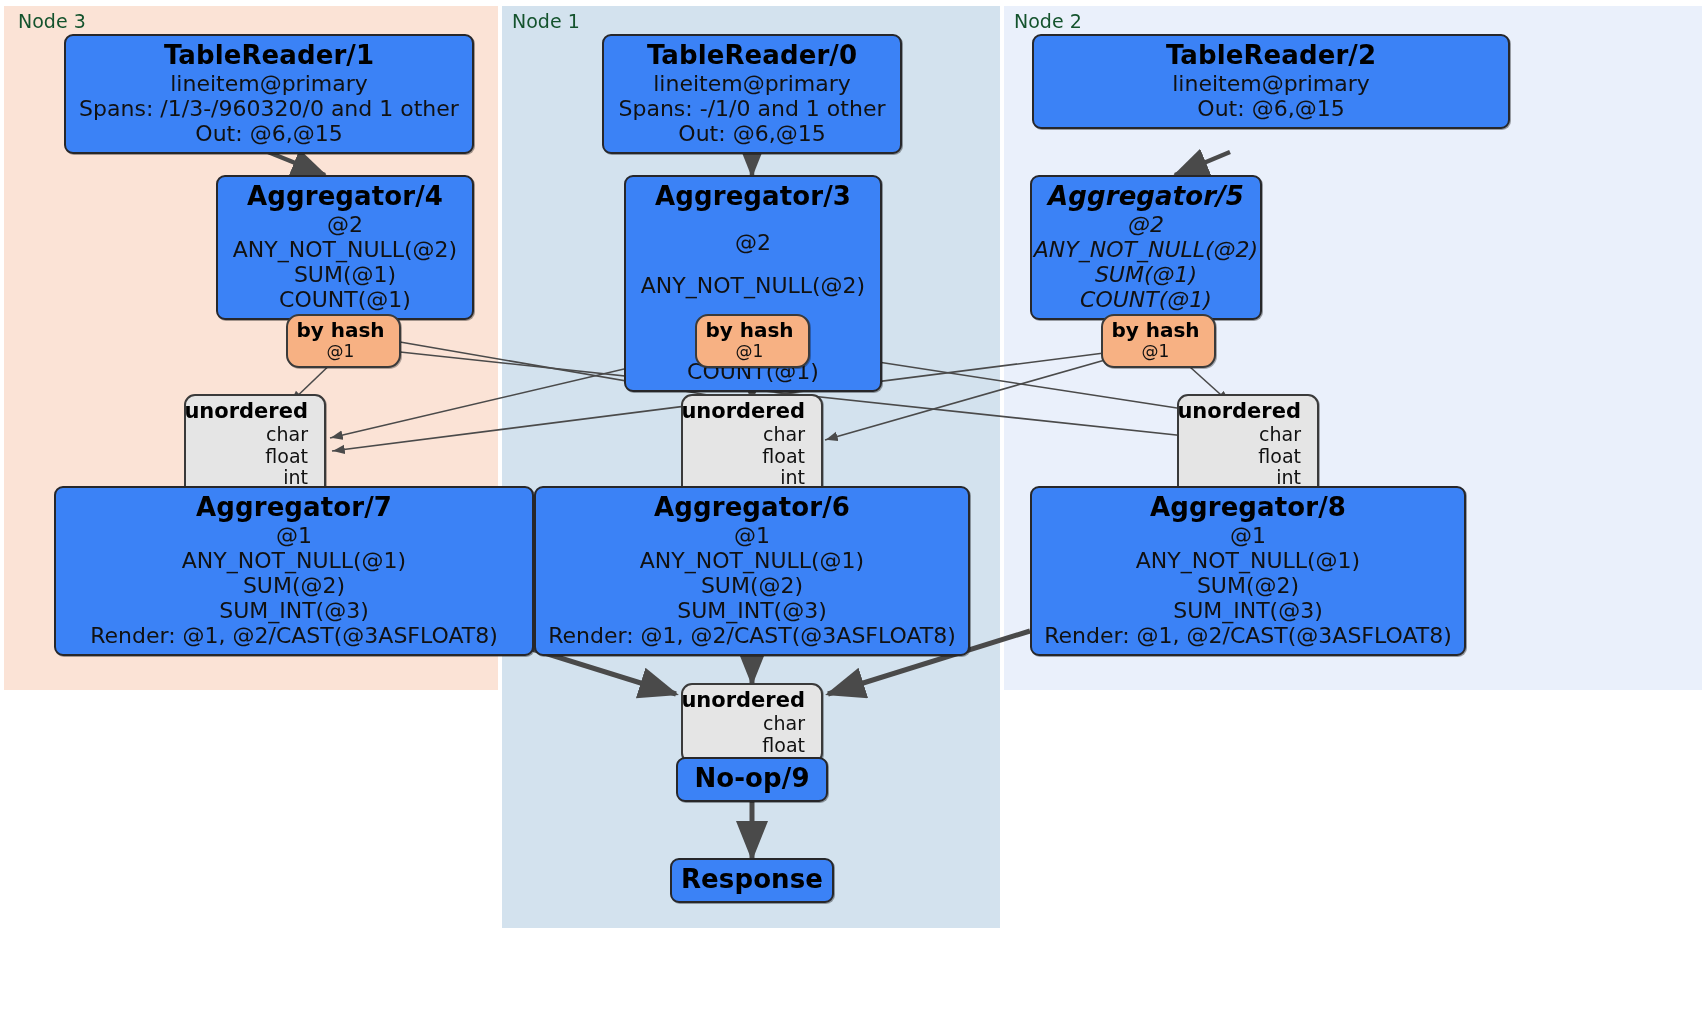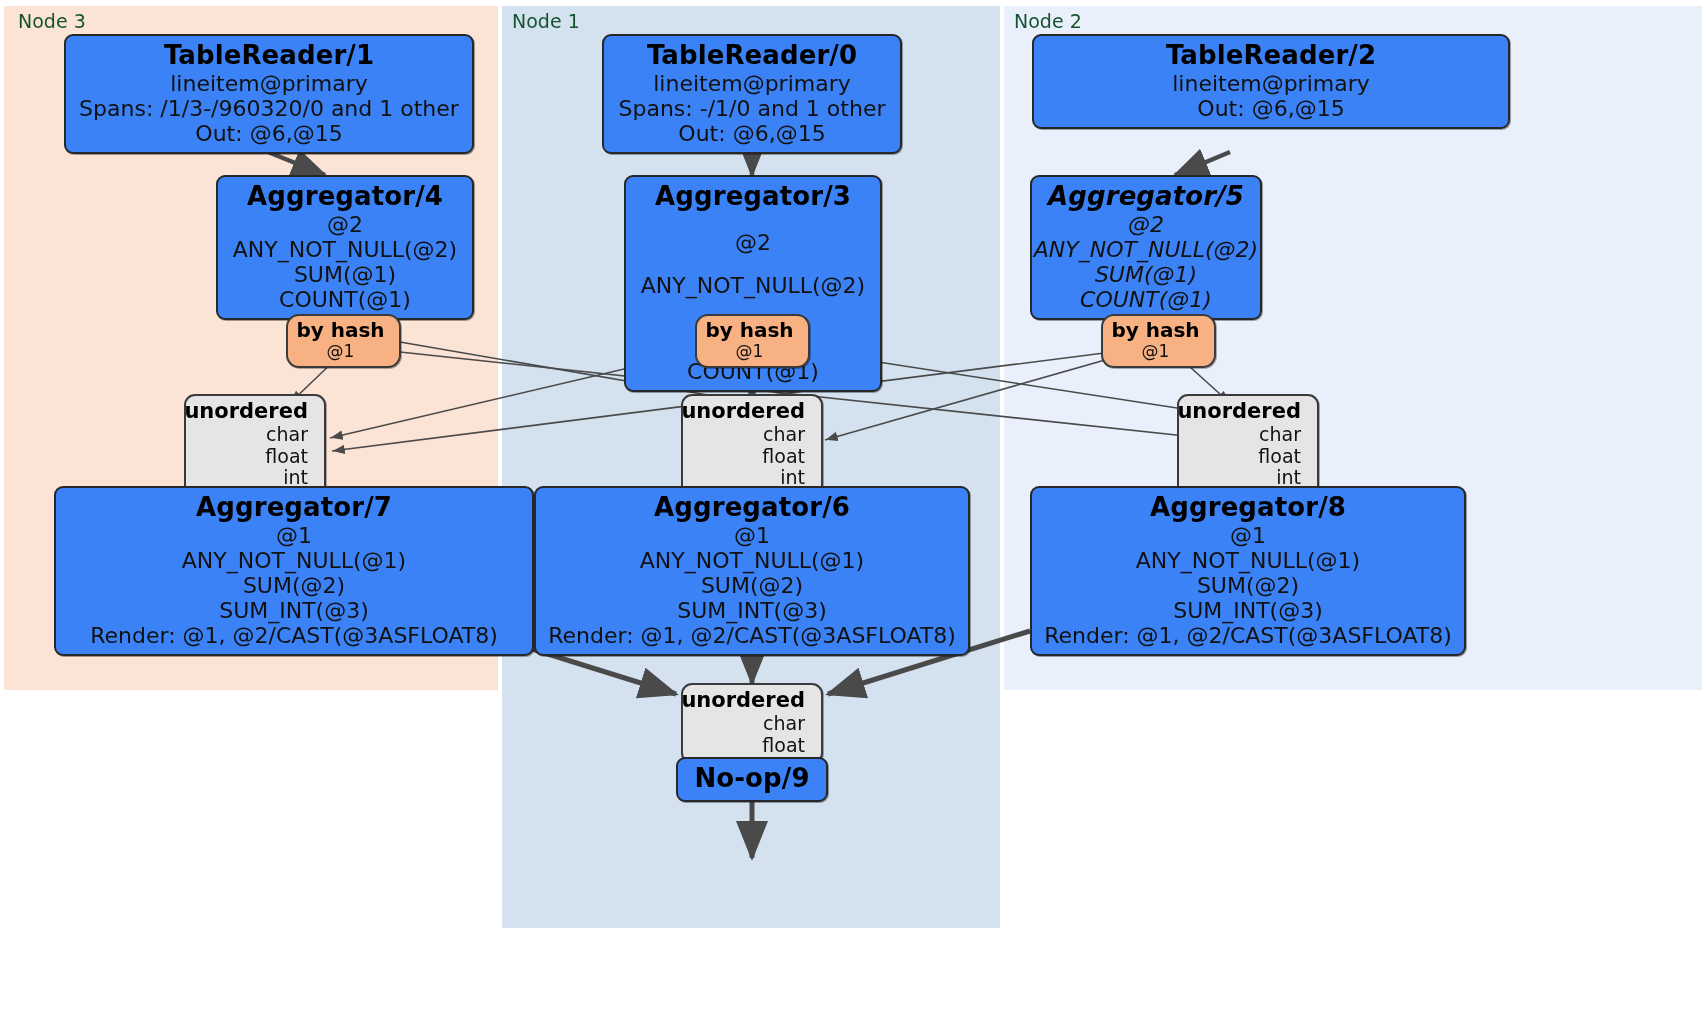--- a/index.html
+++ b/index.html
@@ -209,14 +209,17 @@
   <div class="box sync" style="left:681px;top:683px;width:142px;">
     <div class="ttl">unordered</div>
     <div class="ln">char</div>
     <div class="ln">float</div>
   </div>
 
   <div class="box proc small-proc" style="left:676px;top:757px;width:152px;">
     <div class="ttl">No-op/9</div>
   </div>
 
+  <div class="box proc small-proc" style="left:670px;top:858px;width:164px;">
+    <div class="ttl">Response</div>
+  </div>
 
 </div>
 
 </body></html>

